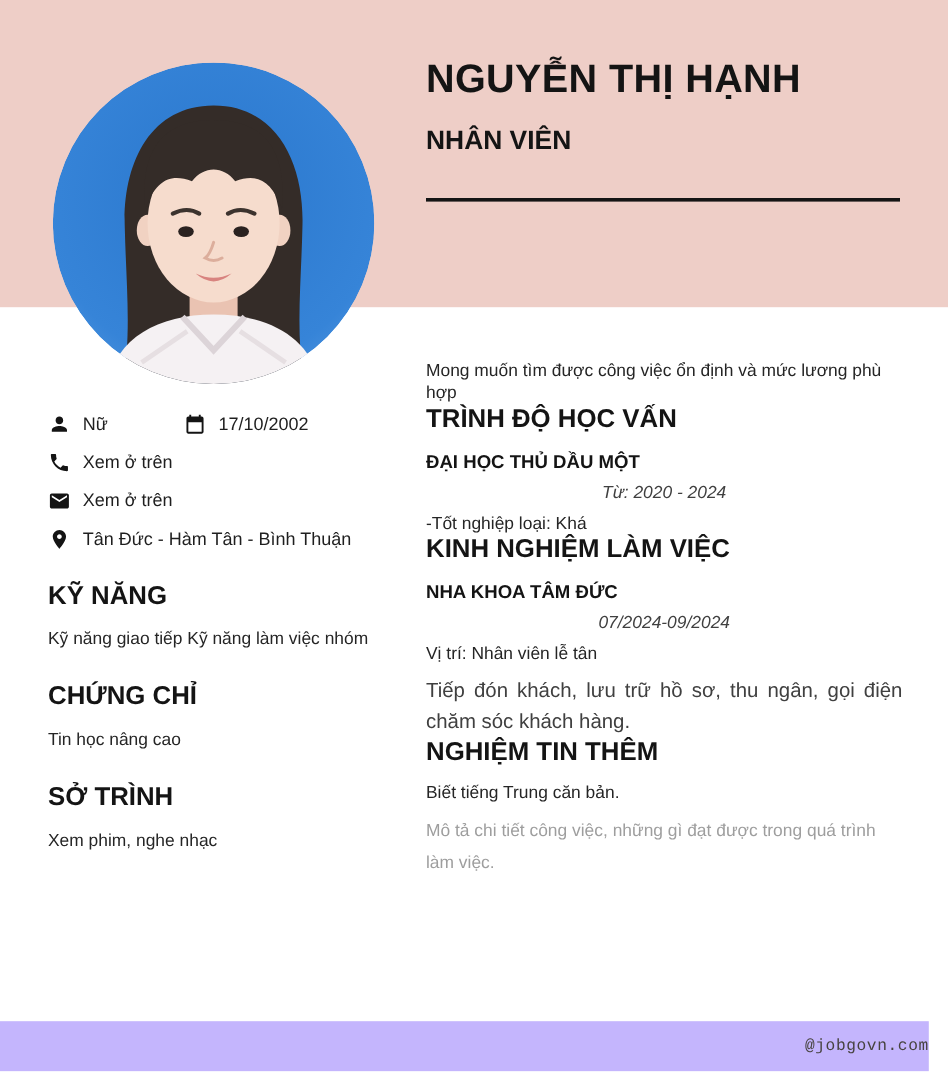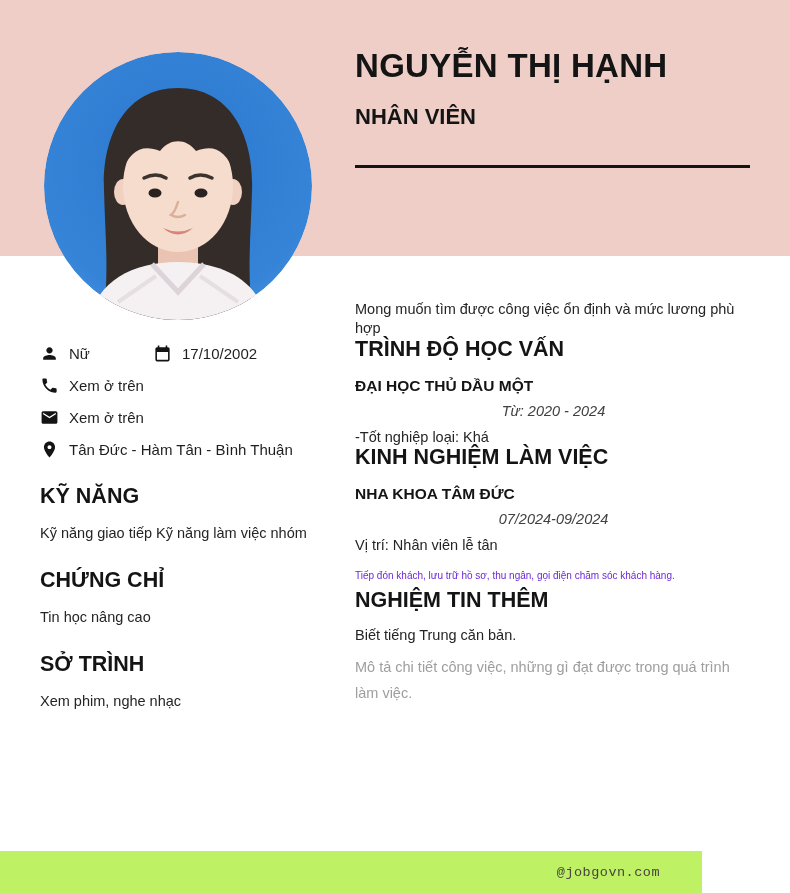--- a/index.html
+++ b/index.html
@@ -2,22 +2,22 @@
 <html><head>
 <meta charset="utf-8">
 <style>
   html,body { margin:0; padding:0; background:#fff; }
   .page {
     position:relative; width:790px; height:893px; background:#ffffff;
     font-family:"Liberation Sans","DejaVu Sans",sans-serif; color:#222; overflow:hidden;
   }
   .band-top { position:absolute; left:0; top:0; width:790px; height:256px; background:#eecec7; }
   .band-bottom {
-    position:absolute; left:0; bottom:0; width:702px; height:42px; background:#bef264;
-    display:flex; align-items:center; justify-content:flex-end; box-sizing:border-box; padding-right:42px;
+    position:absolute; left:0; bottom:0; width:774px; height:42px; background:#c4b5fd;
+    display:flex; align-items:center; justify-content:flex-end; box-sizing:border-box; 
   }
   .credit { font-family:"Liberation Mono","DejaVu Sans Mono",monospace; font-size:13.5px; color:#474340; letter-spacing:0.5px; }
 
   
   .photo-wrap {
     position:absolute; left:44px; top:52px; width:268px; height:268px;
     border-radius:50%; overflow:hidden;
   }
   .photo-wrap svg { display:block; }
 
@@ -39,21 +39,21 @@
 
   
   .right-col { position:absolute; left:355px; top:300px; width:397px; }
   .sec-heading { margin:0 0 14px; font-size:21.5px; line-height:23px; font-weight:bold; color:#141414; }
   .sec { }
   .sec:first-child { margin-top:0; }
   .body-line { margin:0; font-size:14.5px; line-height:19px; color:#252525; }
   .sub-heading { margin:16px 0 0; font-size:15.5px; line-height:17px; font-weight:bold; color:#141414; }
   .period { margin:9px 0 0; font-size:14.5px; line-height:17px; font-style:italic; color:#404040;text-align:center; }
   .detail { margin:9px 0 0; font-size:14.5px; line-height:17px; color:#252525; }
-  .desc-justify { margin:9px 0 0; font-size:10px; line-height:26px; color:#6d28d9; text-align:justify; }
+  .desc-justify { margin:9px 0 0; font-size:17px; line-height:26px; color:#404040; text-align:justify; }
   .placeholder { margin:9px 0 0; font-size:14.5px; line-height:26px; color:#9e9e9e; }
 </style>
 </head>
 <body>
 
 <div class="page">
 
   <div class="band-top"></div>
 
   <div class="photo-wrap">

